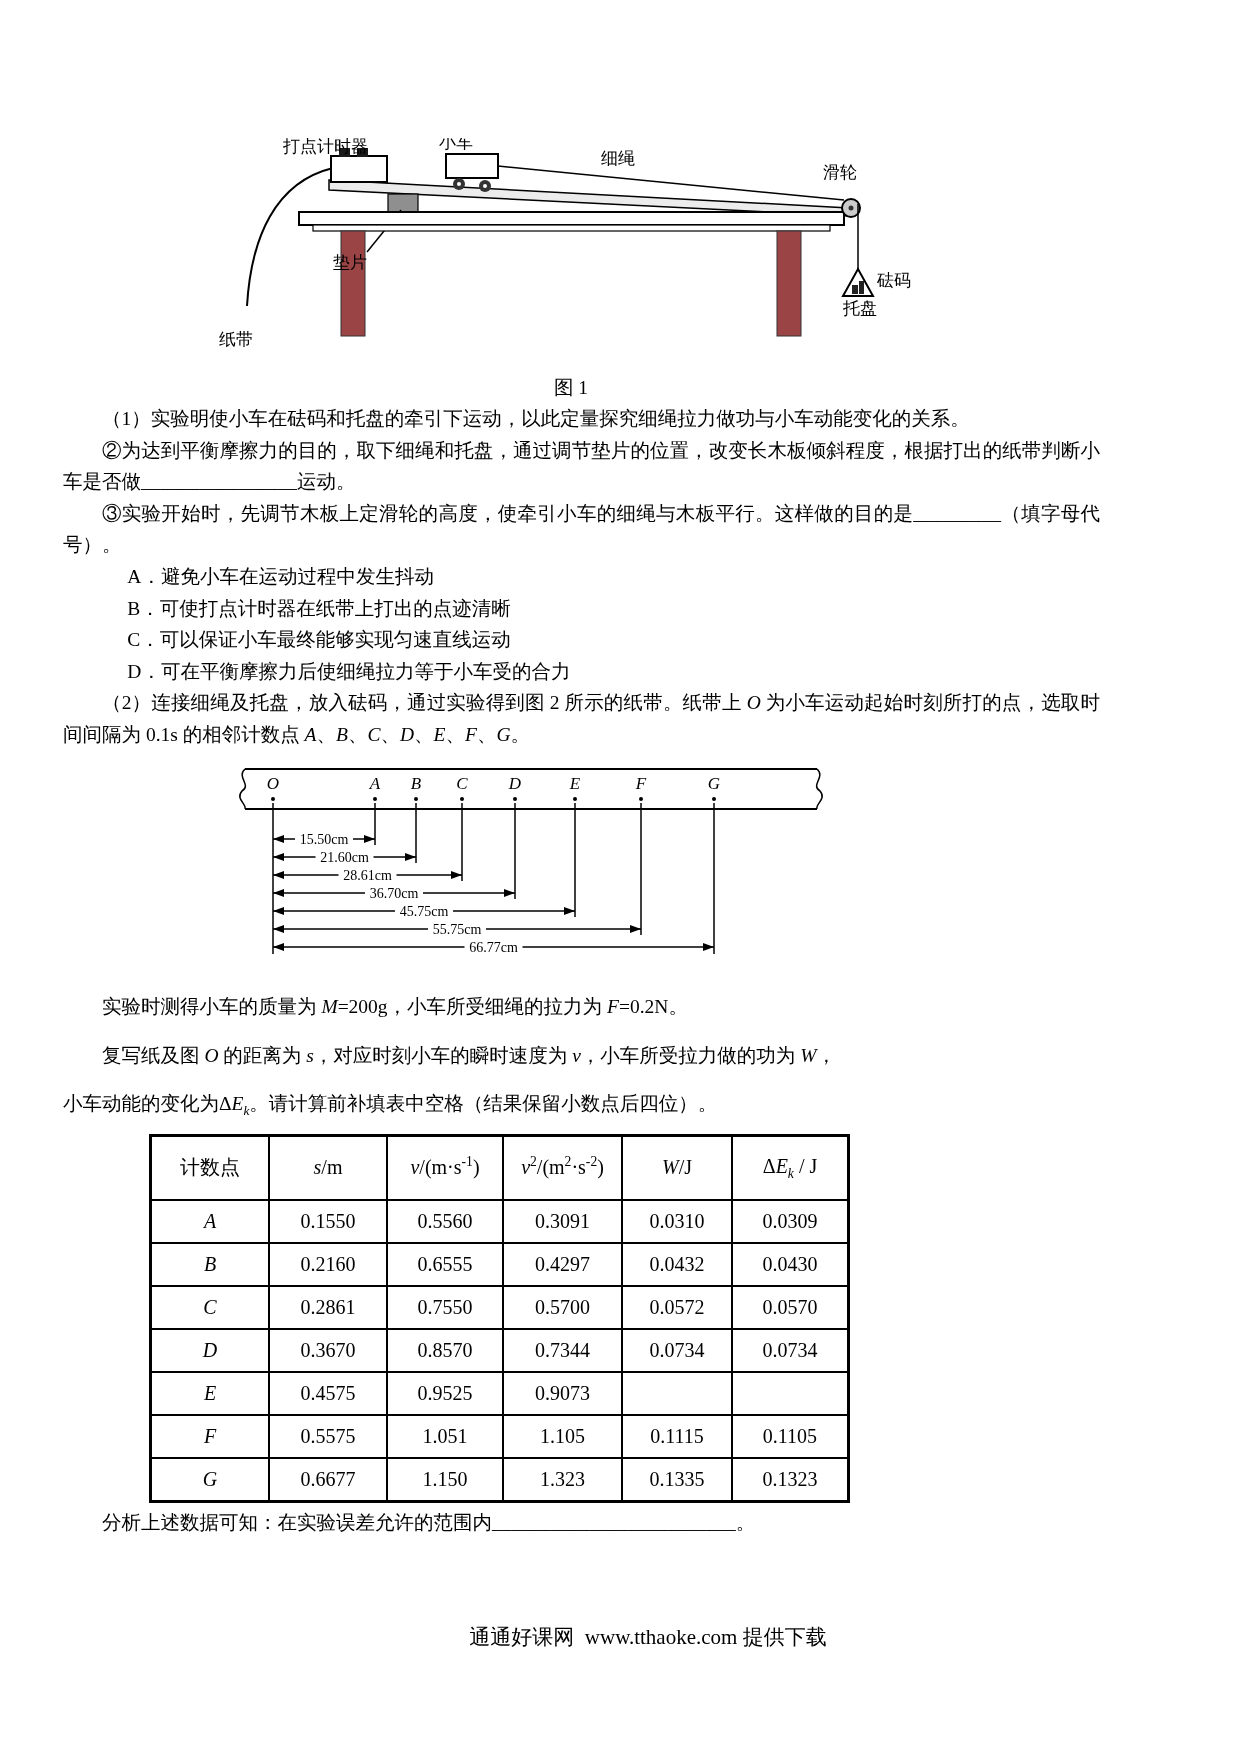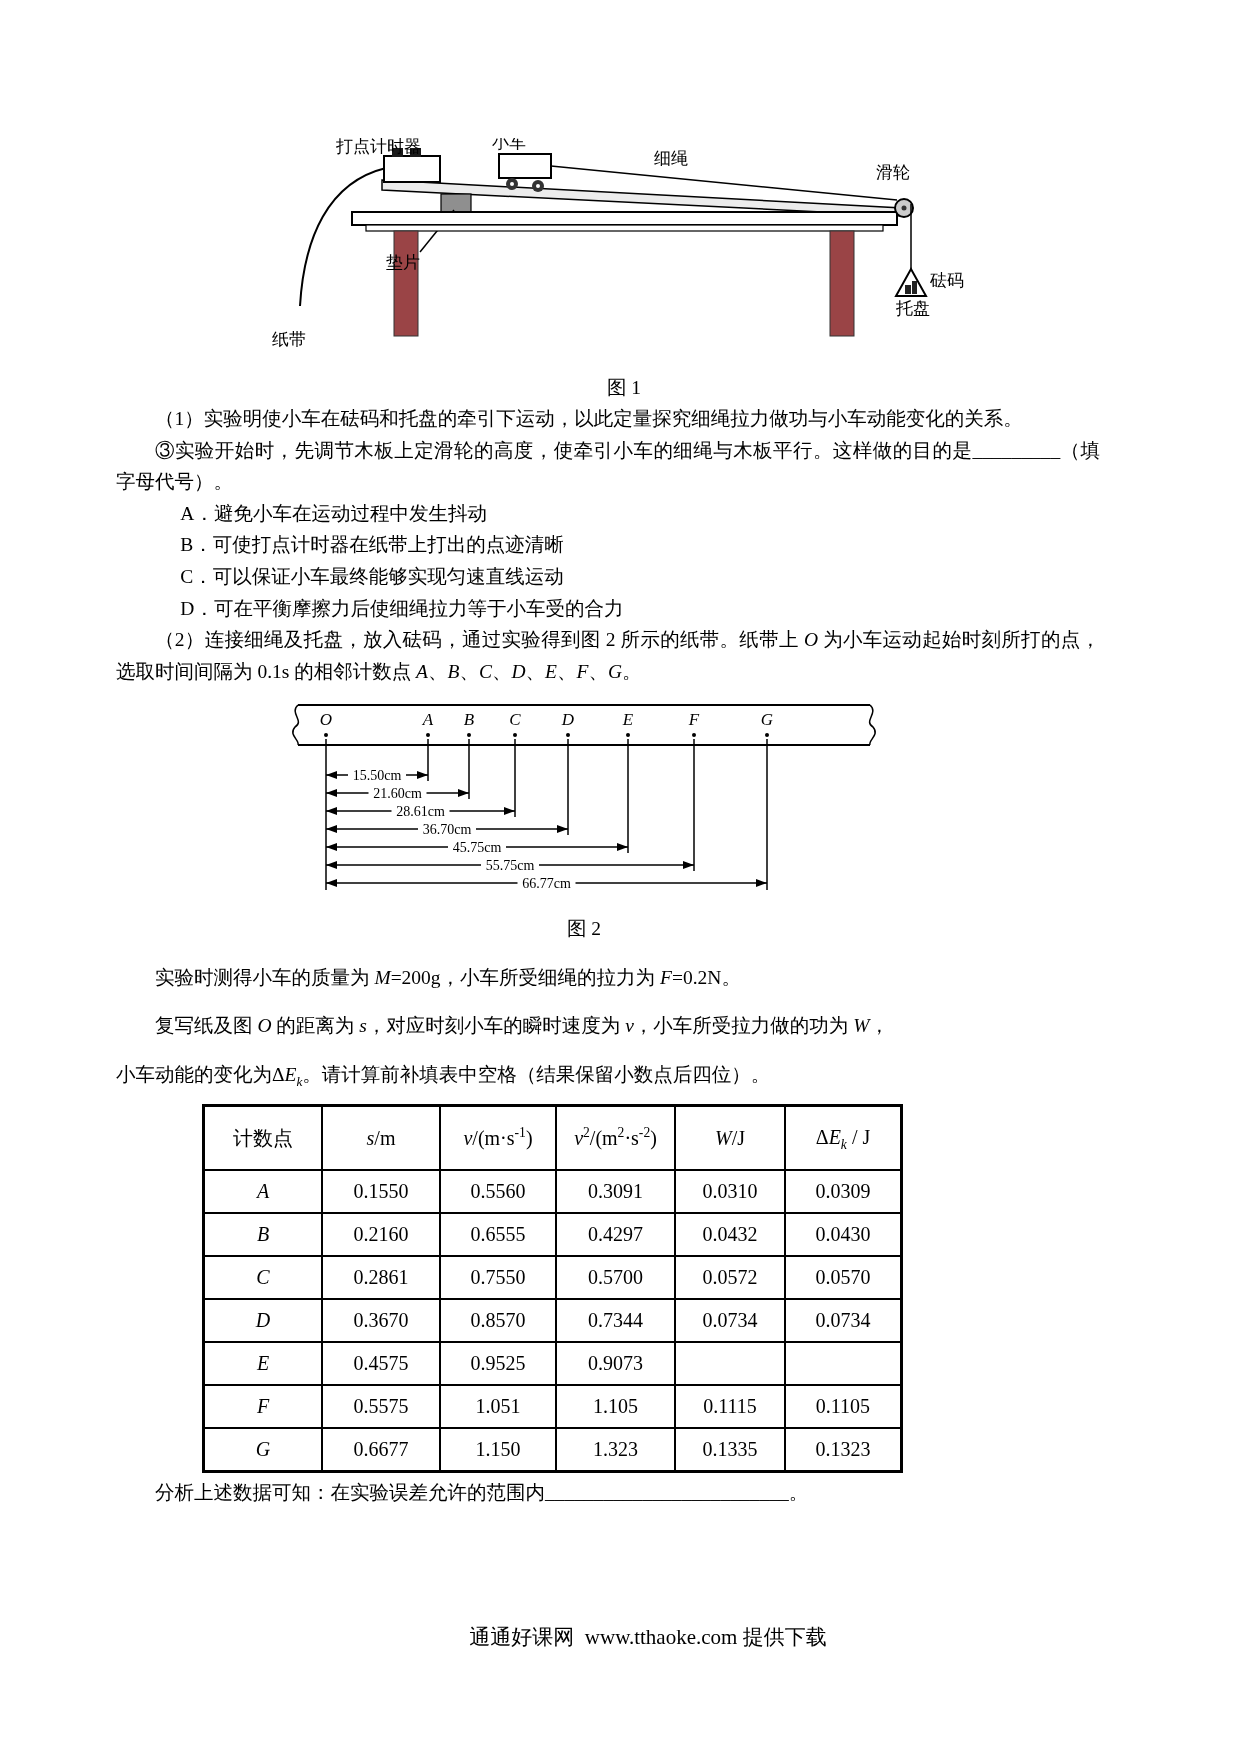--- a/index.html
+++ b/index.html
@@ -1,20 +1,20 @@
 <!DOCTYPE html>
 <html><head>
 <meta charset="utf-8">
 <style>
   html,body{margin:0;padding:0;background:#fff;}
   .page{
     position:relative;
     width:1240px;height:1754px;
     box-sizing:border-box;
-    padding:138px 140px 0 116px;
+    padding:138px 140px 0 63px;
     background:#fff;color:#000;
     font-family:"Liberation Serif","DejaVu Serif",serif;
     font-size:19.5px;line-height:1.62;
     overflow:hidden;
   }
   p{margin:0;text-align:justify;}
   .indent{text-indent:2em;}
   .opt{margin-left:3.3em;}
   .sp{margin-top:17px;}
   .fig{margin:0;}
@@ -93,20 +93,21 @@
       <text class="lbl" x="622" y="40">滑轮</text>
       <text class="lbl" x="18" y="207">纸带</text>
       <text class="lbl" x="132" y="130">垫片</text>
       <text class="lbl" x="676" y="148">砝码</text>
       <text class="lbl" x="642" y="176">托盘</text>
     </svg>
     <div class="caption">图 1</div>
   </figure>
 
   <p class="indent">（1）实验明使小车在砝码和托盘的牵引下运动，以此定量探究细绳拉力做功与小车动能变化的关系。</p>
+  <p class="indent">②为达到平衡摩擦力的目的，取下细绳和托盘，通过调节垫片的位置，改变长木板倾斜程度，根据打出的纸带判断小车是否做________________运动。</p>
   <p class="indent">③实验开始时，先调节木板上定滑轮的高度，使牵引小车的细绳与木板平行。这样做的目的是_________（填字母代号）。</p>
   <p class="opt">A．避免小车在运动过程中发生抖动</p>
   <p class="opt">B．可使打点计时器在纸带上打出的点迹清晰</p>
   <p class="opt">C．可以保证小车最终能够实现匀速直线运动</p>
   <p class="opt">D．可在平衡摩擦力后使细绳拉力等于小车受的合力</p>
   <p class="indent"><span>（2）连接细绳及托盘，放入砝码，通过实验得到图 2 所示的纸带。纸带上 </span><span class="it">O</span><span> 为小车运动起始时刻所打的点，选取时间间隔为 0.1s 的相邻计数点 </span><span class="it">A</span><span>、</span><span class="it">B</span><span>、</span><span class="it">C</span><span>、</span><span class="it">D</span><span>、</span><span class="it">E</span><span>、</span><span class="it">F</span><span>、</span><span class="it">G</span><span>。</span></p>
 
   <figure class="fig fig2wrap">
     <svg width="620" height="206" viewBox="0 0 620 206">
 
@@ -177,21 +178,20 @@
       <polygon points="420,170 409,166 409,174"></polygon>
       <rect x="207" y="162.5" width="58" height="15" fill="#fff"></rect>
       <text class="dim" text-anchor="middle" x="236" y="174.5">55.75cm</text>
 
       <line class="ln" x1="52" y1="188" x2="493" y2="188"></line>
       <polygon points="52,188 63,184 63,192"></polygon>
       <polygon points="493,188 482,184 482,192"></polygon>
       <rect x="243.5" y="180.5" width="58" height="15" fill="#fff"></rect>
       <text class="dim" text-anchor="middle" x="272.5" y="192.5">66.77cm</text>
     </svg>
-    <div class="caption">图 2</div>
   </figure>
 
   <p class="indent sp"><span>实验时测得小车的质量为 </span><span class="it">M</span><span>=200g，小车所受细绳的拉力为 </span><span class="it">F</span><span>=0.2N。</span></p>
   <p class="indent sp"><span>复写纸及图 </span><span class="it">O</span><span> 的距离为 </span><span class="it">s</span><span>，对应时刻小车的瞬时速度为 </span><span class="it">v</span><span>，小车所受拉力做的功为 </span><span class="it">W</span><span>，</span></p>
   <p class="sp"><span>小车动能的变化为Δ</span><span class="it">E</span><sub class="it">k</sub><span>。请计算前补填表中空格（结果保留小数点后四位）。</span></p>
 
   <table class="data">
     <thead>
       <tr>
         <th class="c0"><span>计数点</span></th>

